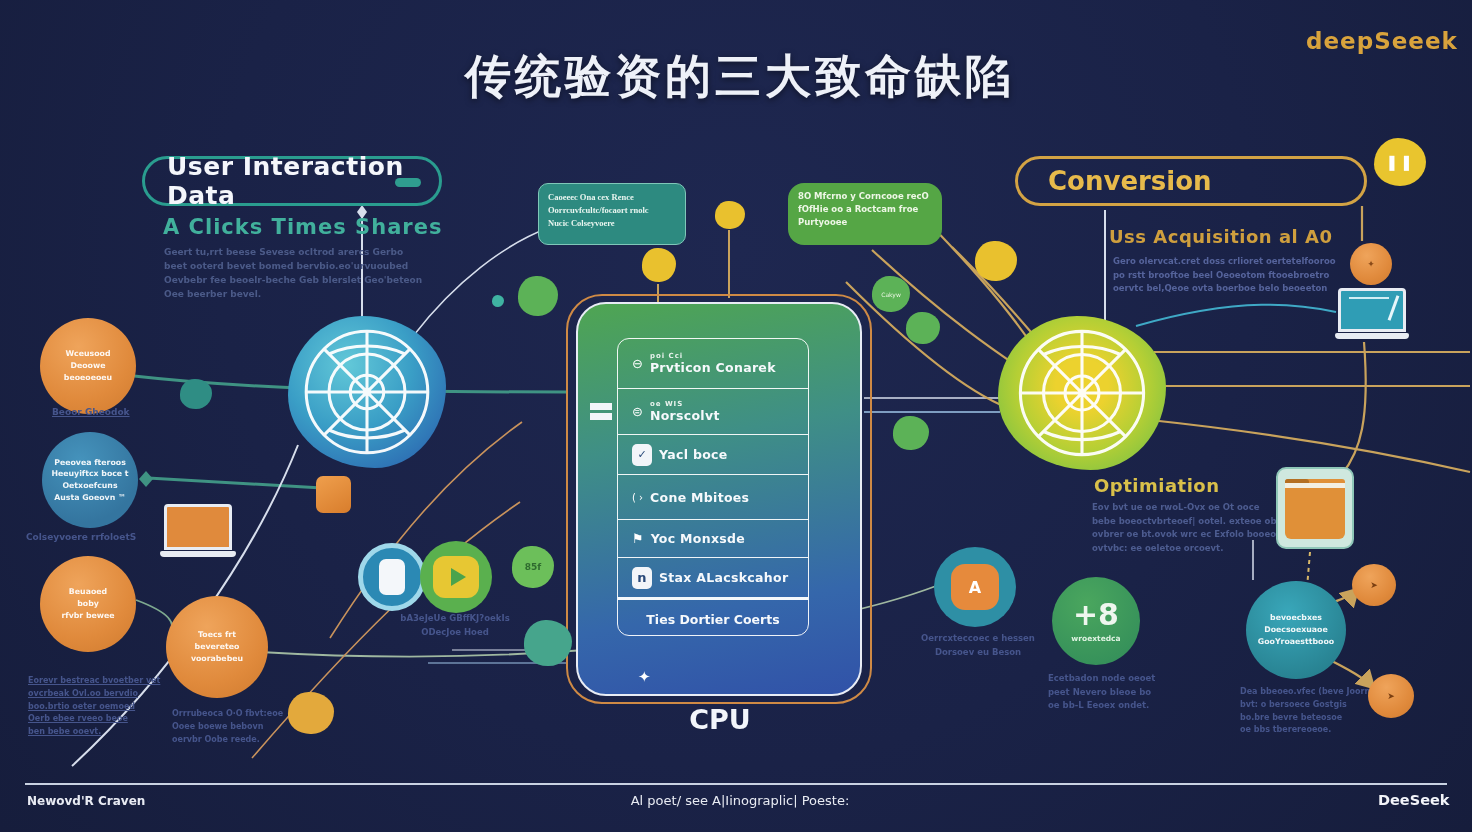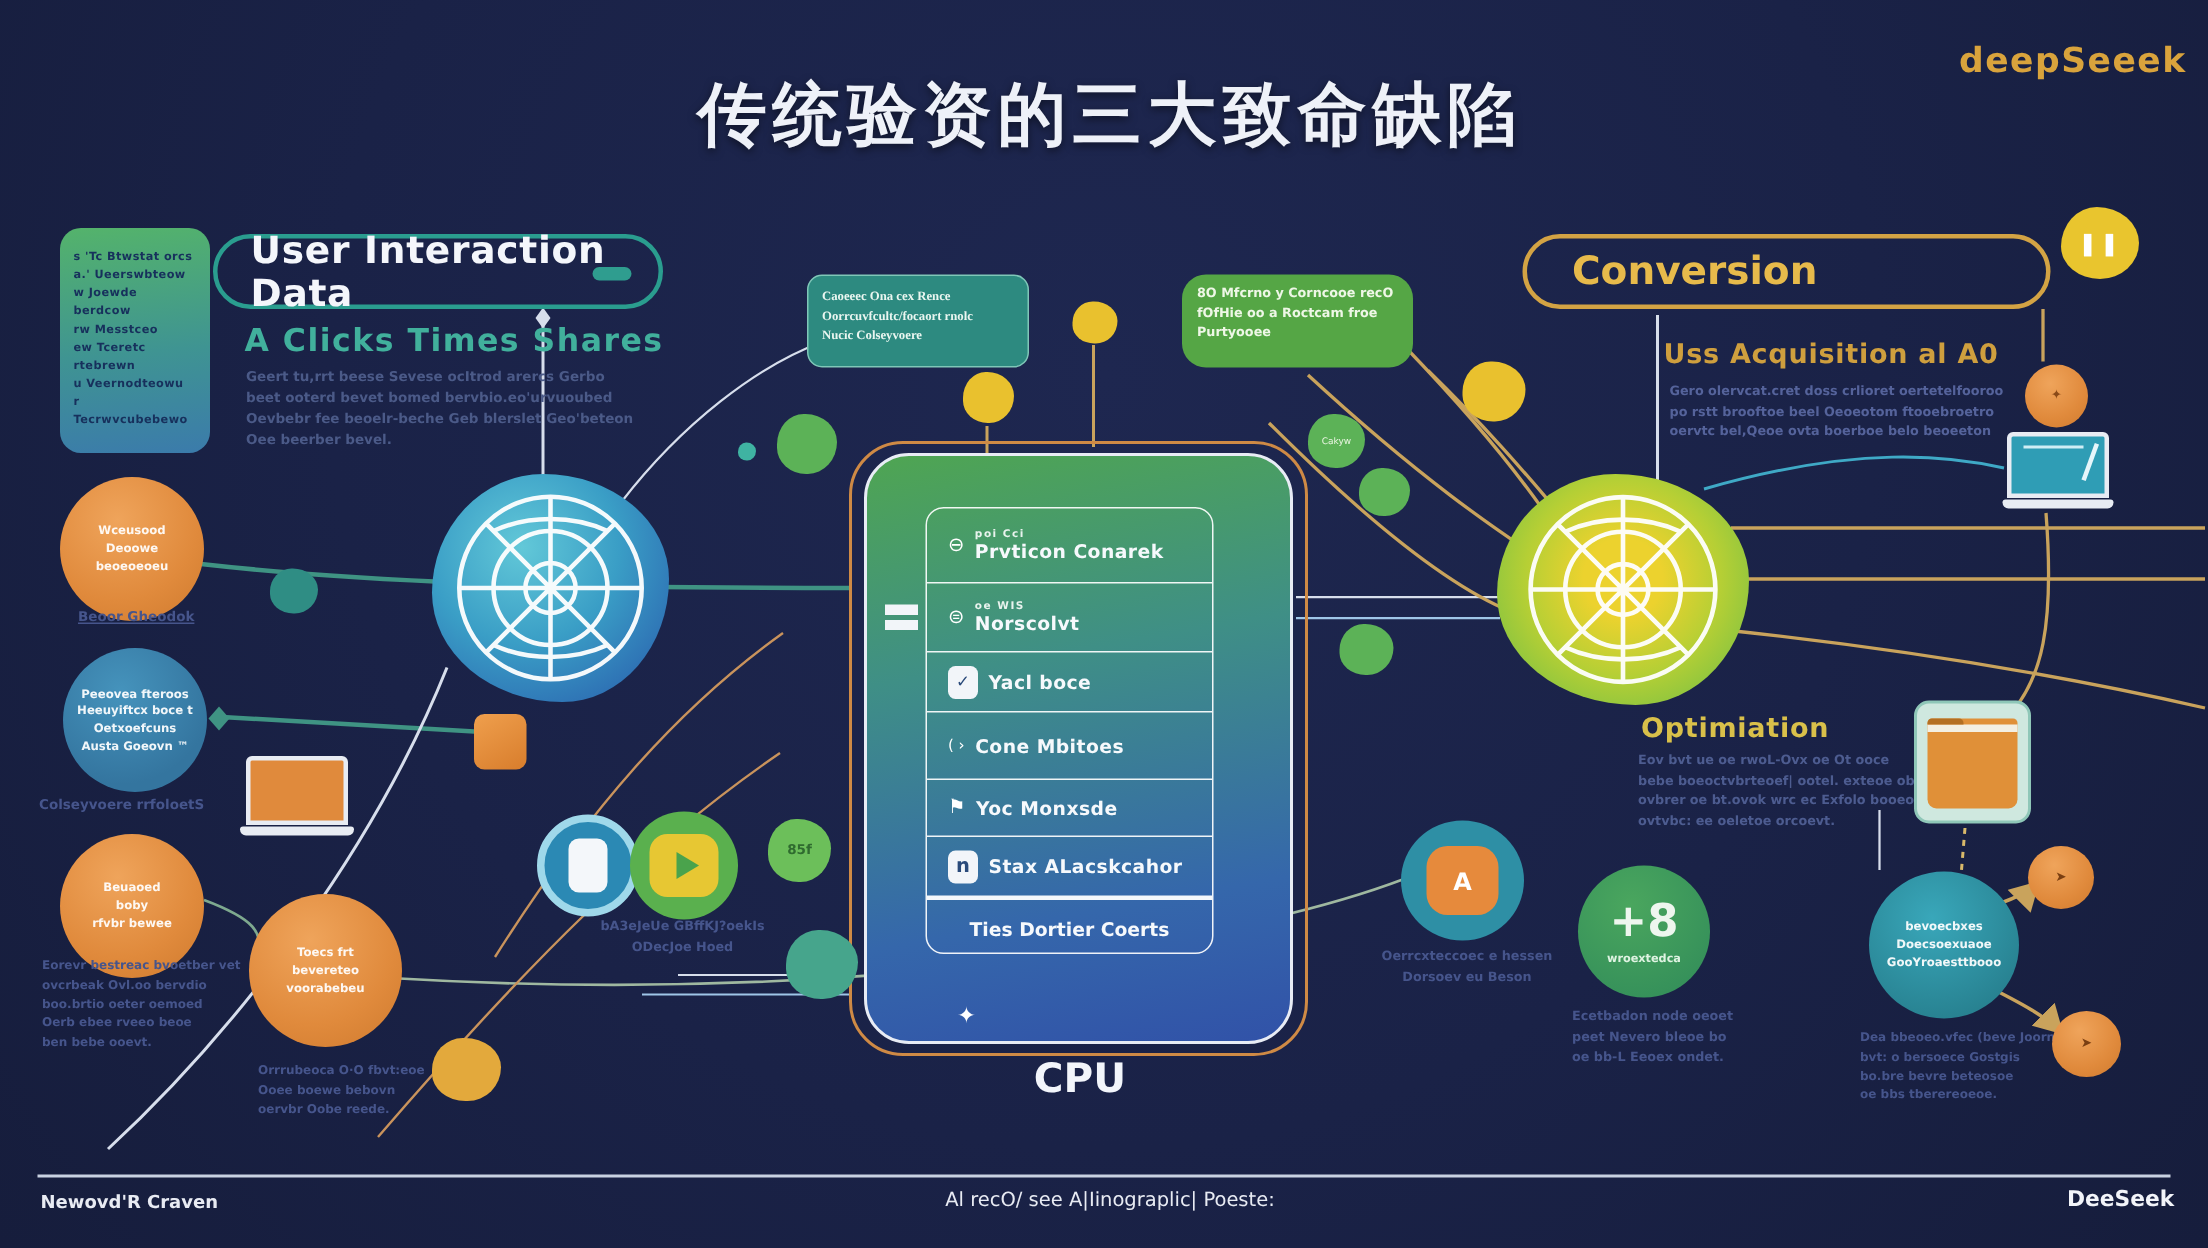--- a/index.html
+++ b/index.html
@@ -130,29 +130,20 @@
     <path d="M252,758 C352,642 432,562 520,502" stroke="#c9935c" stroke-width="1.6"></path>
 
     <path d="M729,230 L729,298" stroke="#c9a35c" stroke-width="2"></path>
     <path d="M658,284 L658,306" stroke="#c9a35c" stroke-width="2"></path>
     <path d="M1253,540 L1253,580" stroke="#d7deec" stroke-width="1.5"></path>
   </svg>
 
   <div class="abs title">传统验资的三大致命缺陷</div>
   <div class="abs brand-top">deepSeeek</div>
 
-  <div class="abs green-panel">
-    <div>s 'Tc Btwstat orcs</div>
-    <div>a.' Ueerswbteow</div>
-    <div>w  Joewde berdcow</div>
-    <div>rw  Messtceo</div>
-    <div>ew  Tceretc rtebrewn</div>
-    <div>u  Veernodteowu</div>
-    <div>r  Tecrwvcubebewo</div>
-  </div>
   <div class="abs uid-header">
     <span class="txt">User Interaction Data</span>
     <span class="capsule"></span>
   </div>
   <div class="abs uid-sub">A Clicks Times Shares</div>
   <div class="abs uid-body pre">Geert tu,rrt beese Sevese ocItrod arercs  Gerbo
 beet ooterd bevet bomed bervbio.eo'urvuoubed
 Oevbebr fee beoelr-beche Geb blerslet  Geo'beteon
 Oee beerber bevel.</div>
 
@@ -279,21 +270,21 @@
   <div class="laptop abs" style="left:160px;top:504px;width:76px;">
     <div class="lap-screen" style="width:62px;height:40px;margin:0 auto;background:#e08a3c;"></div>
     <div class="lap-base" style="width:76px;"></div>
   </div>
 
   <div class="abs circle c-orange" style="left:40px;top:556px;width:96px;height:96px;">
     <div class="ctext pre">Beuaoed
 boby
 rfvbr bewee</div>
   </div>
-  <div class="abs para pre" style="left:28px;top:638px;width:170px;">Eorevr bestreac bvoetber vet
+  <div class="abs para pre" style="left:28px;top:675px;width:170px;text-decoration:underline;">Eorevr bestreac bvoetber vet
 ovcrbeak Ovl.oo bervdio
 boo.brtio oeter oemoed
 Oerb ebee rveeo  beoe
 ben bebe ooevt.</div>
 
   <div class="abs circle c-orange" style="left:166px;top:596px;width:102px;height:102px;">
     <div class="ctext pre">Toecs frt
 bevereteo
 voorabebeu</div>
   </div>
@@ -361,16 +352,16 @@
 
   <div class="abs circle c-orange" style="left:1352px;top:564px;width:44px;height:42px;">
     <span style="color:#7a3f12;font-size:9px;">➤</span>
   </div>
   <div class="abs circle c-orange" style="left:1368px;top:674px;width:46px;height:44px;">
     <span style="color:#7a3f12;font-size:9px;">➤</span>
   </div>
 
   <div class="abs foot-line"></div>
   <div class="abs foot-left">Newovd'R Craven</div>
-  <div class="abs foot-center">Al recO/ see A|Iinograplic|  Poeste:</div>
+  <div class="abs foot-center">Al poet/ see A|Iinograplic|  Poeste:</div>
   <div class="abs foot-right">DeeSeek</div>
 
 </div>
 
 </body></html>

